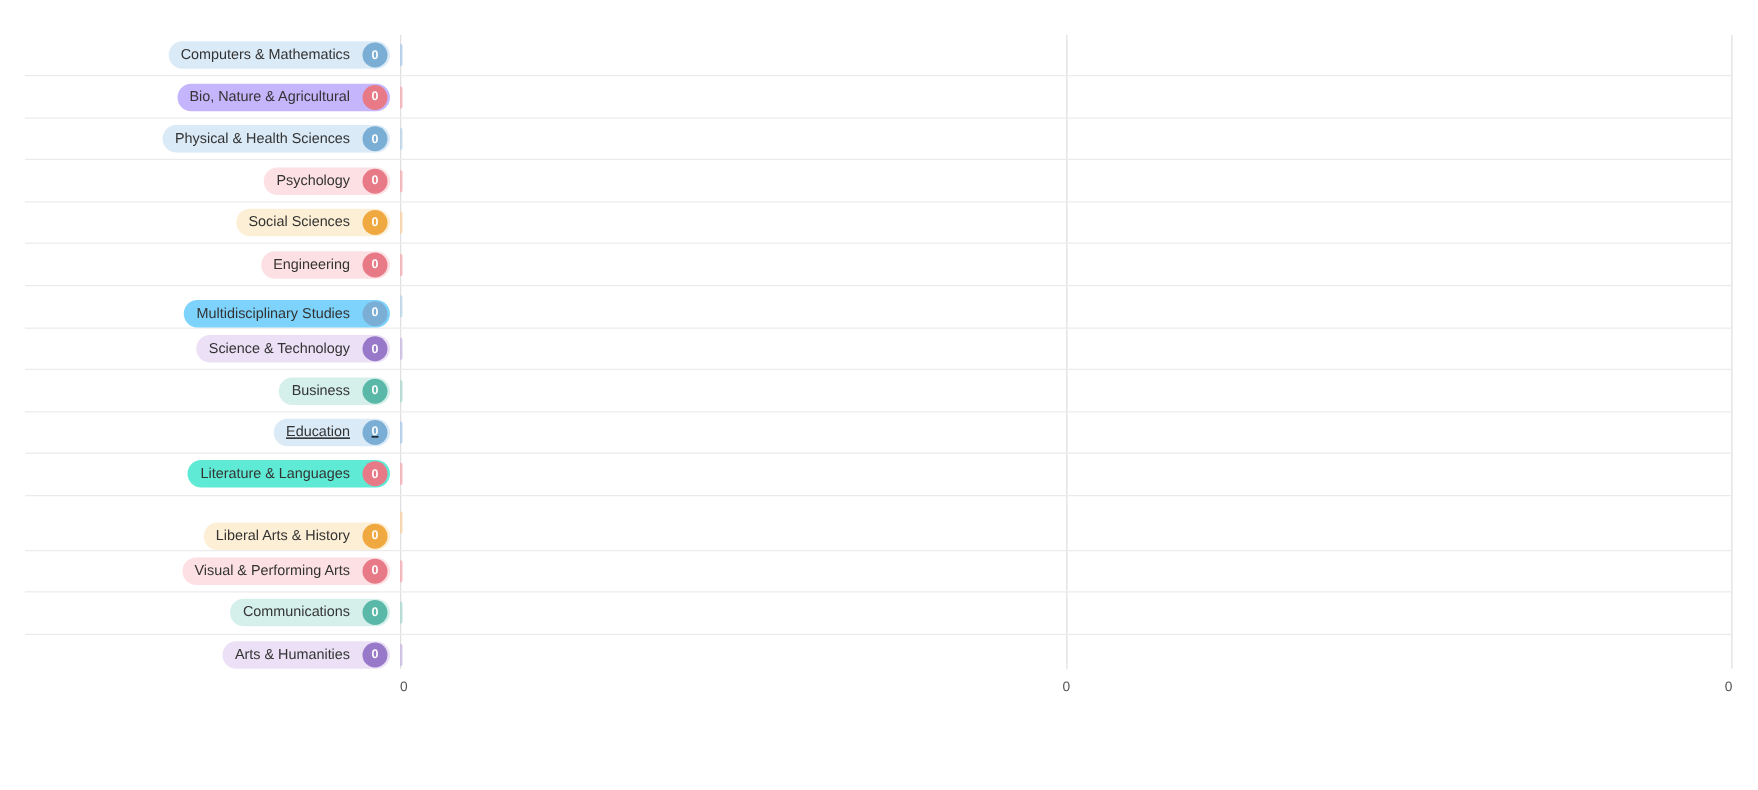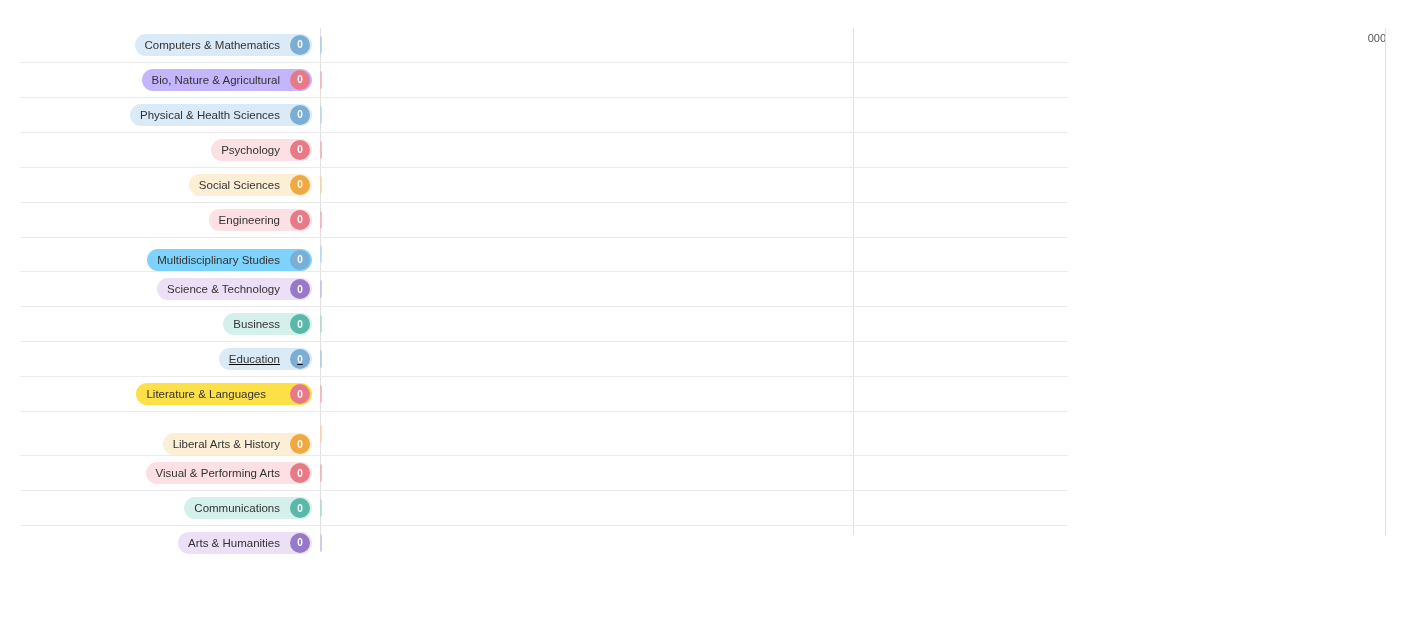--- a/index.html
+++ b/index.html
@@ -27,20 +27,21 @@
     .source-text {
       position: absolute;
       top: 18px;
       right: 20px;
       font-size: 11px;
       color: #999;
       font-style: italic;
     }
     .chart-area {
       display: flex;
+      flex-direction: column;
       width: 100%;
       height: calc(100% - 40px);
       margin-top: 8px;
       position: relative;
       justify-content: space-between;
     }
     .grid-lines {
       position: absolute;
       top: 0;
       left: 300px;
@@ -251,21 +252,21 @@
               <span class="pill-text">Education</span>
               <div class="pill-circle" style="background: rgb(122, 174, 212);">0</div>
             </div>
           </div>
           <div class="bar-area">
             <div class="bar" style="background: rgb(168, 200, 232); width: 2px;"></div>
           </div>
         </div>
         <div class="bar-row">
           <div class="label-area">
-            <div class="label-pill" style="background: #fde047; gap: 14px;">
+            <div class="label-pill" style="background: #5eead4;">
               <span class="pill-text">Literature &amp; Languages</span>
               <div class="pill-circle" style="background: rgb(232, 122, 136);">0</div>
             </div>
           </div>
           <div class="bar-area">
             <div class="bar" style="background: rgb(244, 168, 176); width: 2px;"></div>
           </div>
         </div>
         <div class="bar-row">
           <div class="label-area">

